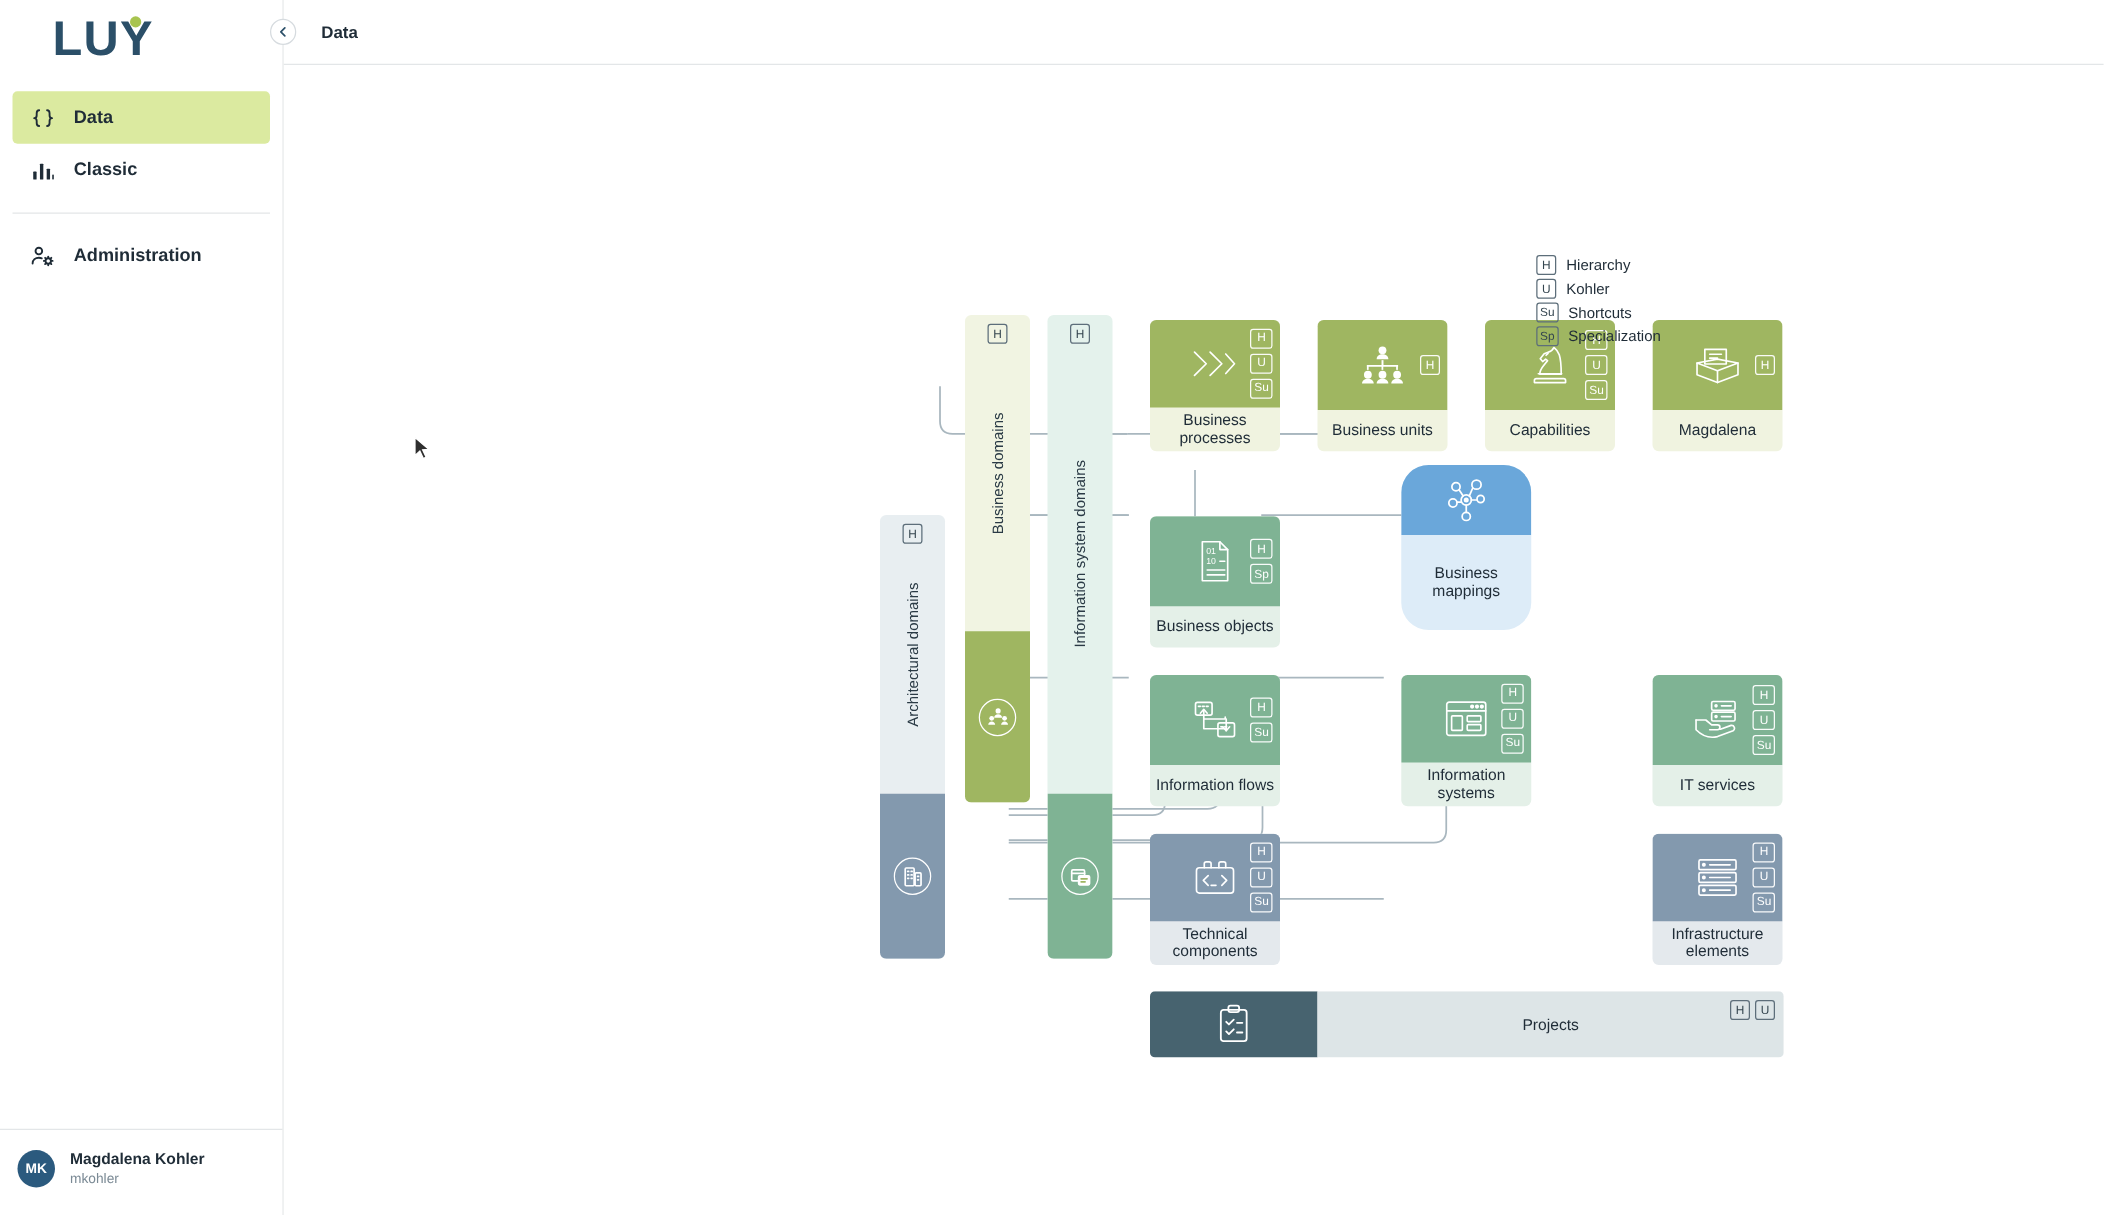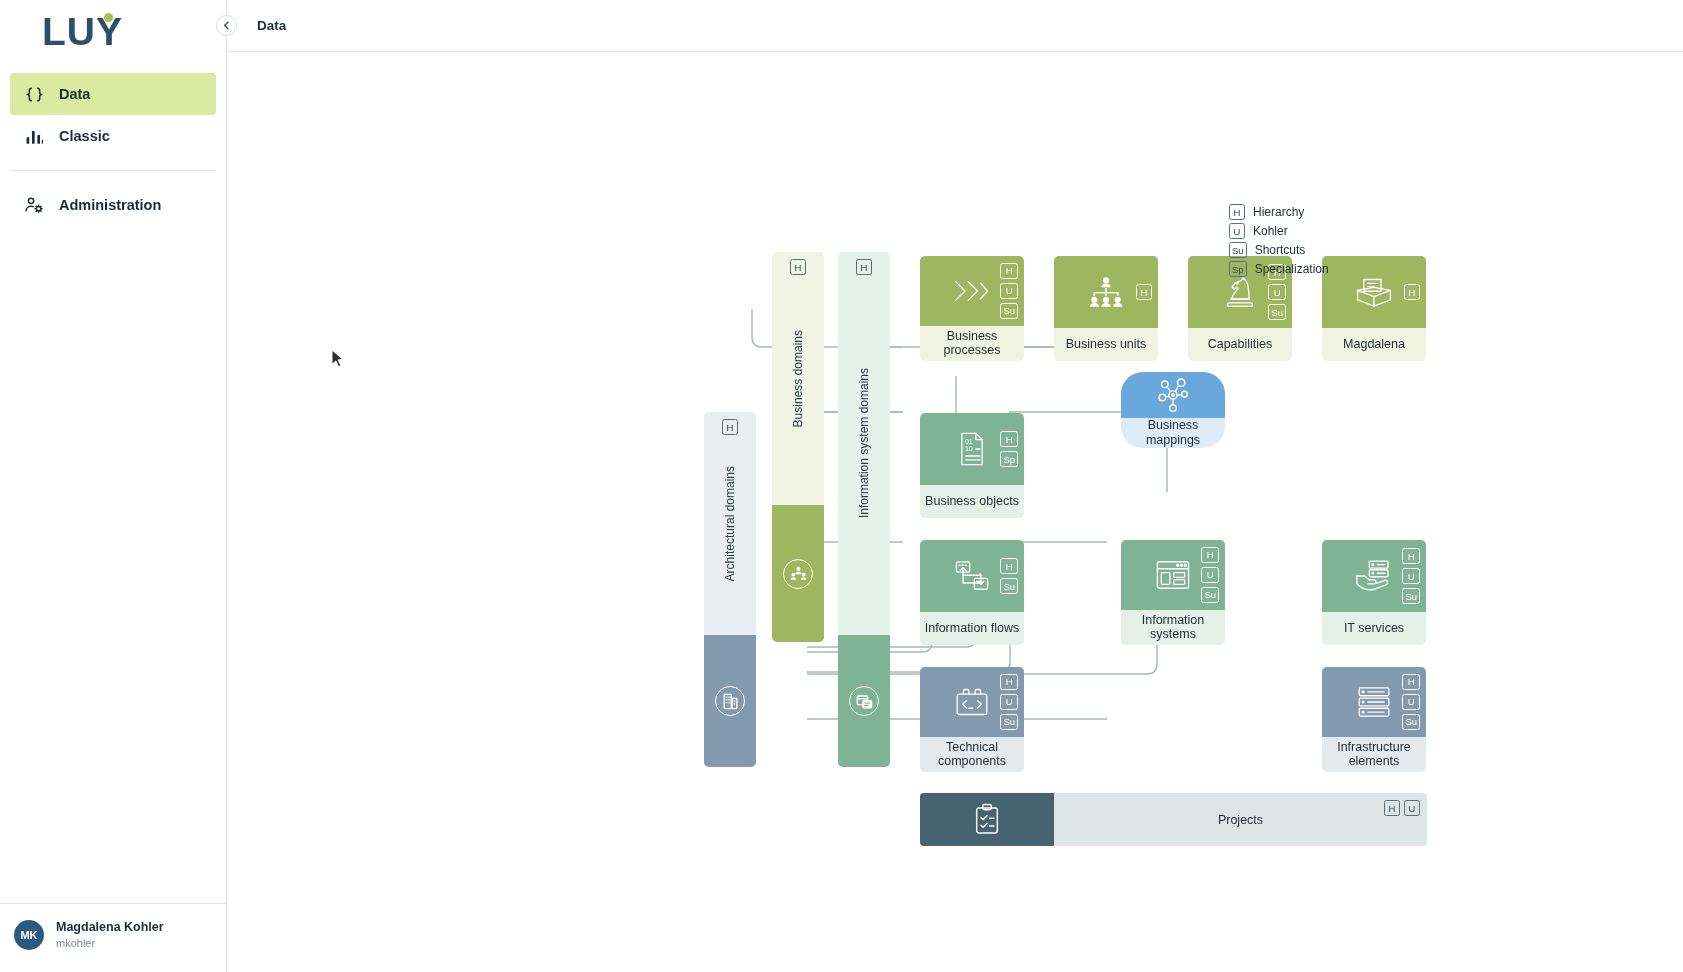--- a/index.html
+++ b/index.html
@@ -543,21 +543,21 @@
                 <span class="badge">H</span>
                 <span class="badge">U</span>
                 <span class="badge">Su</span>
               </span>
     </div>
     <div class="card-label">Infrastructure elements</div>
           </div>
         </div>
 
       <div id="hub-host">
-          <div class="hub" style="left: 894px; top: 320px; width: 104px; height: 76px; background: rgb(221, 236, 248);">
+          <div class="hub" style="left: 894px; top: 320px; width: 104px; height: 132px; background: rgb(221, 236, 248);">
   <div class="hub-head" style="height:56px;background:#6aa7da;">
     <span style="display:flex;transform:scale(.82);">
                 <svg width="48" height="46" viewBox="0 0 48 46" fill="none" stroke="#ffffff" stroke-width="1.7" stroke-linecap="round" stroke-linejoin="round">
                   <circle cx="24" cy="23" r="5"></circle>
                   <circle cx="24" cy="23" r="1.6" fill="#fff"></circle>
                   <circle cx="14" cy="10" r="4"></circle>
                   <circle cx="34" cy="8" r="4.5"></circle>
                   <circle cx="11" cy="26" r="4"></circle>
                   <circle cx="38" cy="22" r="3.5"></circle>
                   <circle cx="24" cy="39" r="4"></circle>

